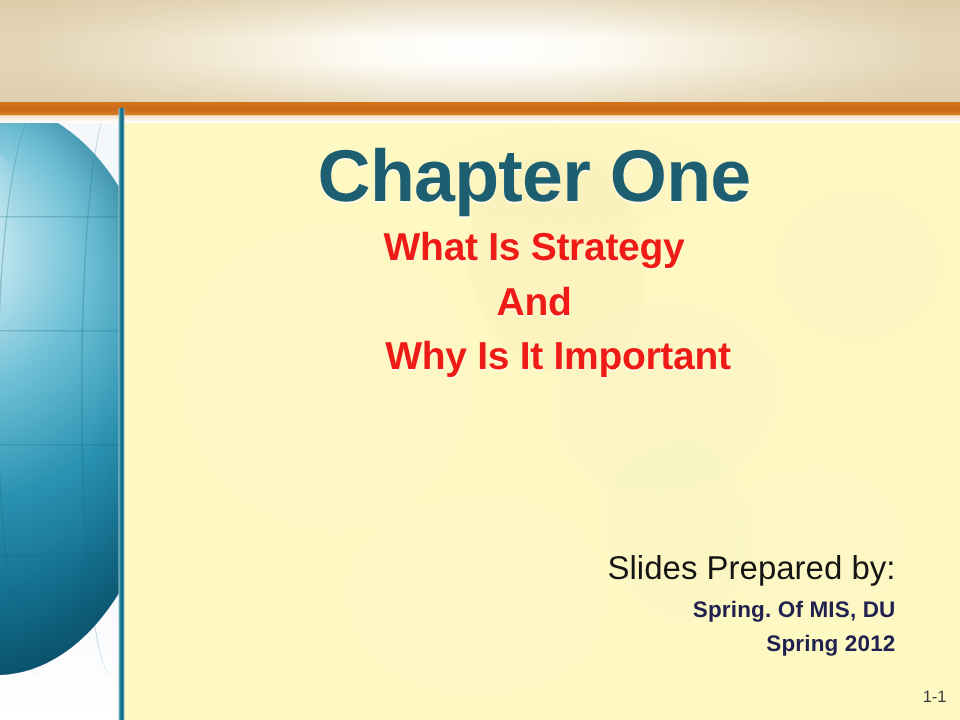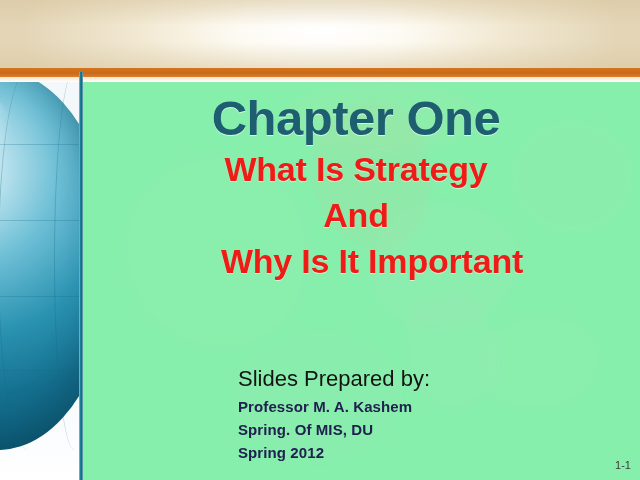--- a/index.html
+++ b/index.html
@@ -5,21 +5,21 @@
   html, body {
     margin: 0;
     padding: 0;
     background: #ffffff;
   }
   #slide {
     position: relative;
     width: 640px;
     height: 480px;
     overflow: hidden;
-    background: #86efac;
+    background: #fef9c3;
     font-family: "Liberation Sans", sans-serif;
     -webkit-font-smoothing: antialiased;
   }
 
   
   .header-band {
     position: absolute;
     left: 0; top: 0;
     width: 640px; height: 68px;
     background:
@@ -133,38 +133,38 @@
   .title-main {
     font-size: 49px;
     font-weight: bold;
     color: #1d5f70;
     letter-spacing: -0.5px;
     line-height: 1.0;
     margin: 0 0 6px 0;
     text-shadow: 0 1px 0 rgba(255,255,255,0.6);
   }
   .title-sub {
-    font-size: 34px;
+    font-size: 26px;
     font-weight: bold;
     color: #ef1b16;
     line-height: 1.18;
     margin: 0;
     letter-spacing: -0.2px;
     text-shadow: 0 1px 0 rgba(255,255,255,0.55);
   }
   .title-sub.l1 { margin-top: 4px; }
   .title-sub.l2 { margin-top: 6px; }
   .title-sub.l3 { margin-top: 6px; padding-left: 32px; }
 
   
   .credits {
     position: absolute;
-    left: 238px; top: 366px;
+    left: 257px; top: 366px;
     width: 340px;
-    text-align: left;
+    text-align: right;
   }
   .credit-lead {
     font-size: 22px;
     font-weight: normal;
     color: #141414;
     line-height: 1.18;
     margin: 0 0 4px 0;
   }
   .credit-line {
     font-size: 15px;
@@ -224,20 +224,19 @@
 
   <div class="title-block">
     <h1 class="title-main">Chapter One</h1>
     <p class="title-sub l1">What Is Strategy</p>
     <p class="title-sub l2">And</p>
     <p class="title-sub l3">Why Is It Important</p>
   </div>
 
   <div class="credits">
     <p class="credit-lead">Slides Prepared by:</p>
-    <p class="credit-line">Professor M. A. Kashem</p>
     <p class="credit-line">Spring. Of MIS, DU</p>
     <p class="credit-line">Spring 2012</p>
   </div>
 
   <div class="page-number">1-1</div>
 
 </div>
 
 </body></html>

